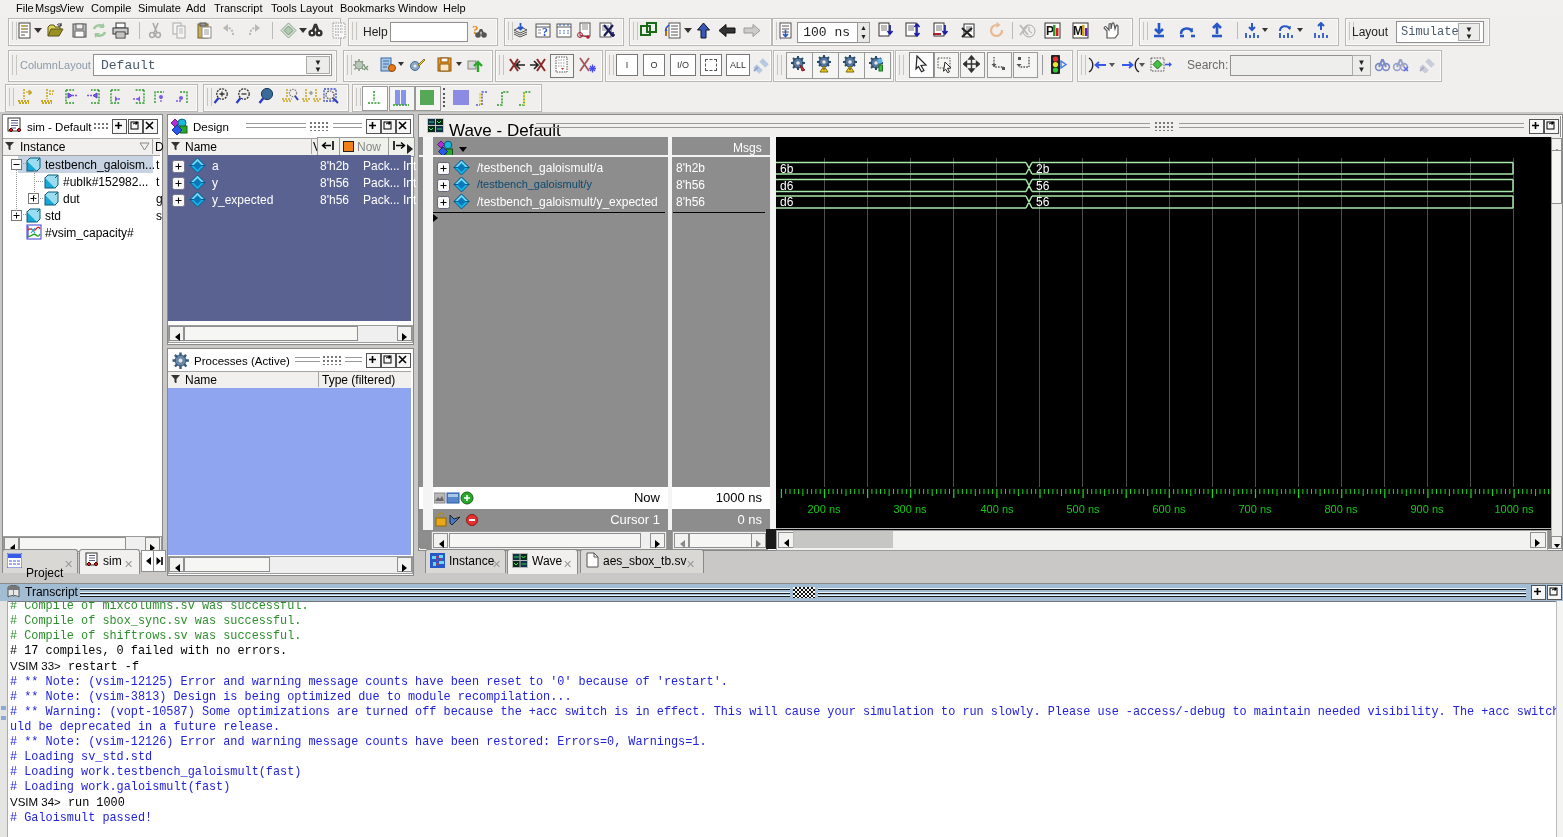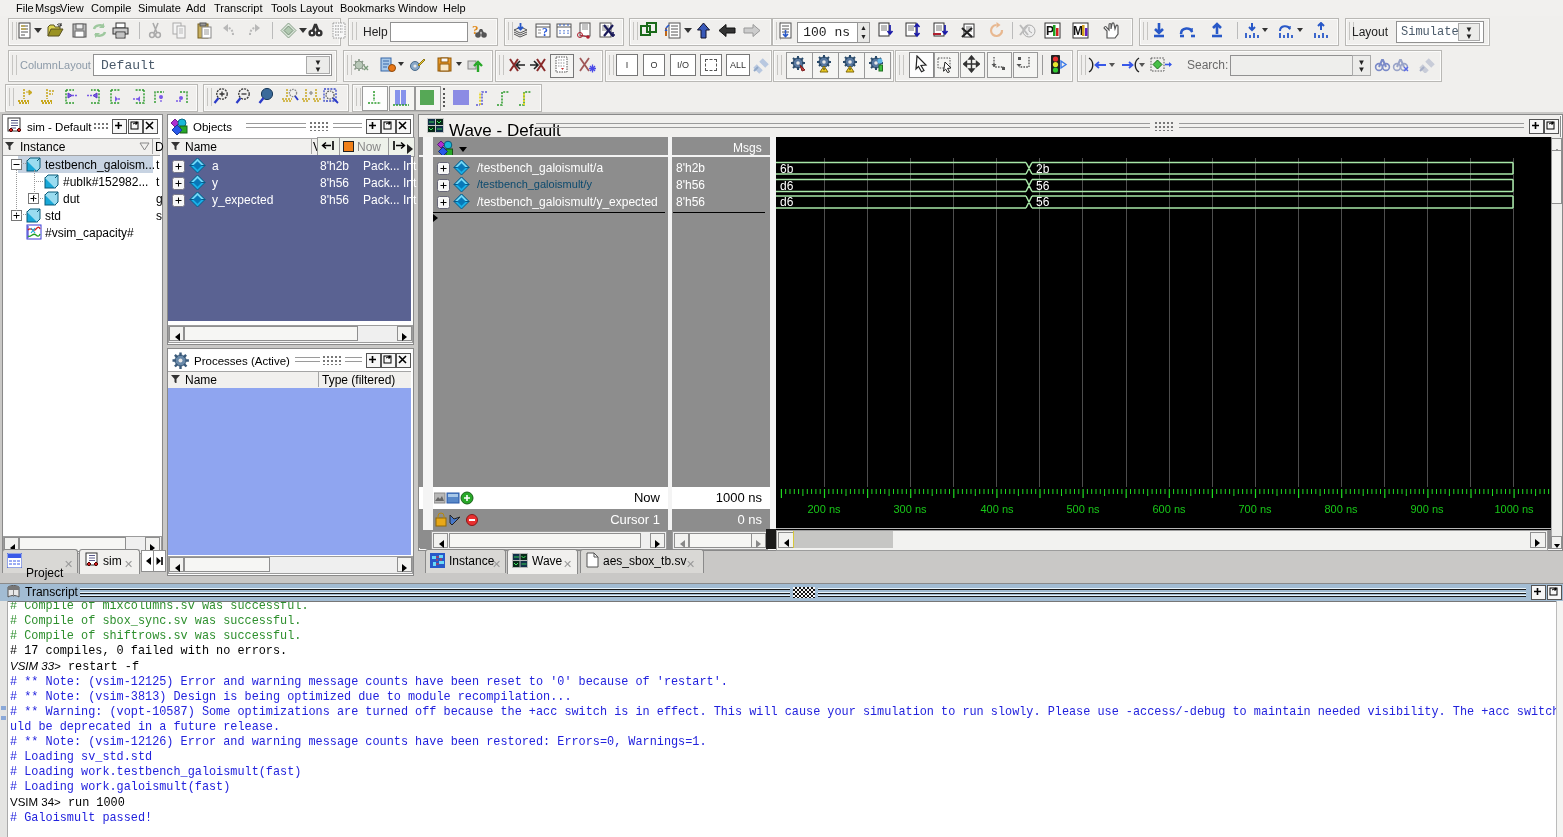--- a/index.html
+++ b/index.html
@@ -675,21 +675,21 @@
 <div class="sthumb" style="left:19px;top:537px;width:105px;height:13px;"></div>
 <div class="sbtn" style="left:145px;top:537px;width:13px;height:13px;"><div class="tri" style="margin-top:3px;border:4px solid transparent;border-left:5px solid #000;margin-left:3px;"></div></div>
 
 <div class="panel" style="left:167px;top:114px;width:245px;height:229px;"></div>
 <svg class="ic" style="left:171px;top:117px" width="18" height="18">
       <path d="M4 2l4 4-4 4-4-4z" fill="#b030d0" stroke="#702090"></path>
       <circle cx="11" cy="6" r="4" fill="#18b8d8" stroke="#0a6a88"></circle>
       <rect x="9" y="9" width="7" height="7" fill="#28a828" stroke="#186018"></rect>
       <path d="M6 8l5 5-5 5-5-5z" fill="#2858e8" stroke="#1a3a9a"></path>
     </svg>
-<div class="abs" style="left:193px;top:121px;font-size:11.5px;color:#000;">Objects</div>
+<div class="abs" style="left:193px;top:121px;font-size:11.5px;color:#000;">Design</div>
 <div class="gl" style="left:246px;top:123px;width:60px;"></div>
     <div class="gl" style="left:246px;top:127px;width:60px;"></div>
 <div class="dots" style="left:309px;top:121px;width:21px;height:10px;"></div>
 <div class="gl" style="left:333px;top:123px;width:29px;"></div>
     <div class="gl" style="left:333px;top:127px;width:29px;"></div>
 <div class="tbtn" style="left:366px;top:119px;">
       <svg width="11" height="11">
         <path d="M5.5 2v7M2 5.5h7" stroke="#000" stroke-width="1.6"></path>
       </svg>
     </div>
@@ -1062,21 +1062,21 @@
 <div class="abs" style="left:0;top:601px;width:7px;height:236px;background:#e4e4e2;border-right:1px solid #aaa;"></div>
 <div class="abs" style="left:1px;top:706px;width:5px;height:4px;background:#8aa8d8;"></div>
 <div class="abs" style="left:1px;top:716px;width:5px;height:4px;background:#8aa8d8;"></div>
 <div class="abs" style="left:1556px;top:601px;width:7px;height:236px;background:#f4f4f2;border-left:1px solid #bbb;"></div>
 <div class="abs mono" style="left:0;top:602px;width:1556px;height:235px;overflow:hidden;">
 <div class="abs mono" style="left:10px;top:-3px;font-size:11.85px;line-height:15px;" id="tlines">
         <div style="white-space:nowrap;color:#2d8f2d;"># Compile of mixcolumns.sv was successful.</div>
         <div style="white-space:nowrap;color:#2d8f2d;"># Compile of sbox_sync.sv was successful.</div>
         <div style="white-space:nowrap;color:#2d8f2d;"># Compile of shiftrows.sv was successful.</div>
         <div style="white-space:nowrap;color:#000;"># 17 compiles, 0 failed with no errors.</div>
-        <div style="white-space:nowrap;color:#000;"><span style="font-family:'Liberation Sans';font-size:11.5px;font-style:italic;">VSIM 33&gt;</span> restart -f</div>
+        <div style="white-space:nowrap;color:#000;"><span style="font-family:'Liberation Sans';font-size:11.5px;">VSIM 33&gt;</span> restart -f</div>
         <div style="white-space:nowrap;color:#2222dd;"># ** Note: (vsim-12125) Error and warning message counts have been reset to '0' because of 'restart'.</div>
         <div style="white-space:nowrap;color:#2222dd;"># ** Note: (vsim-3813) Design is being optimized due to module recompilation...</div>
         <div style="white-space:nowrap;color:#2222dd;"># ** Warning: (vopt-10587) Some optimizations are turned off because the +acc switch is in effect. This will cause your simulation to run slowly. Please use -access/-debug to maintain needed visibility. The +acc switch wo</div>
         <div style="white-space:nowrap;color:#2222dd;">uld be deprecated in a future release.</div>
         <div style="white-space:nowrap;color:#2222dd;"># ** Note: (vsim-12126) Error and warning message counts have been restored: Errors=0, Warnings=1.</div>
         <div style="white-space:nowrap;color:#2222dd;"># Loading sv_std.std</div>
         <div style="white-space:nowrap;color:#2222dd;"># Loading work.testbench_galoismult(fast)</div>
         <div style="white-space:nowrap;color:#2222dd;"># Loading work.galoismult(fast)</div>
         <div style="white-space:nowrap;color:#000;"><span style="font-family:'Liberation Sans';font-size:11.5px;">VSIM 34&gt;</span> run 1000</div>
         <div style="white-space:nowrap;color:#2222dd;"># Galoismult passed!</div>

